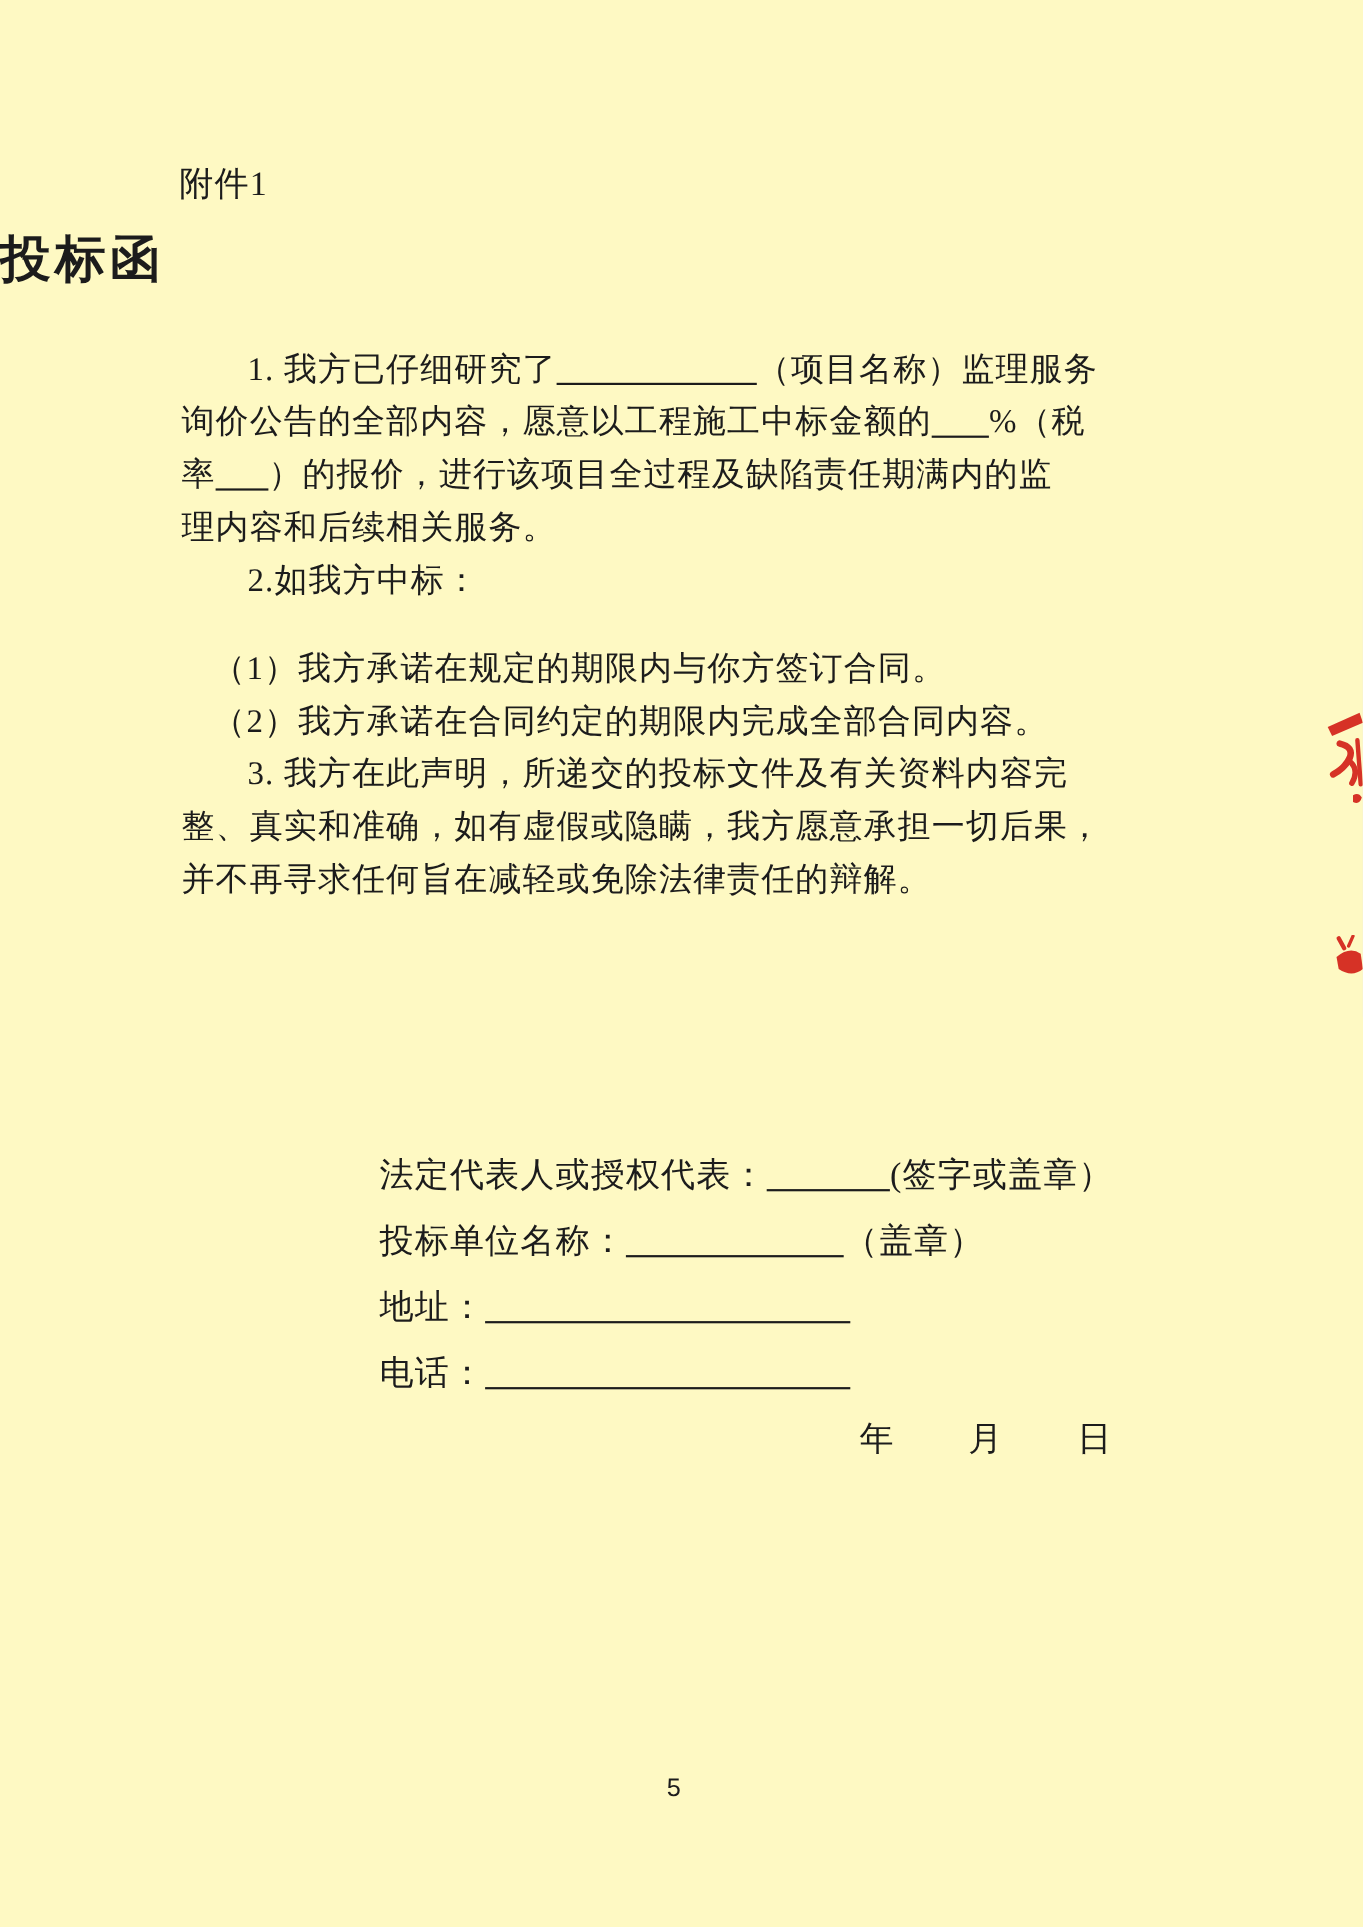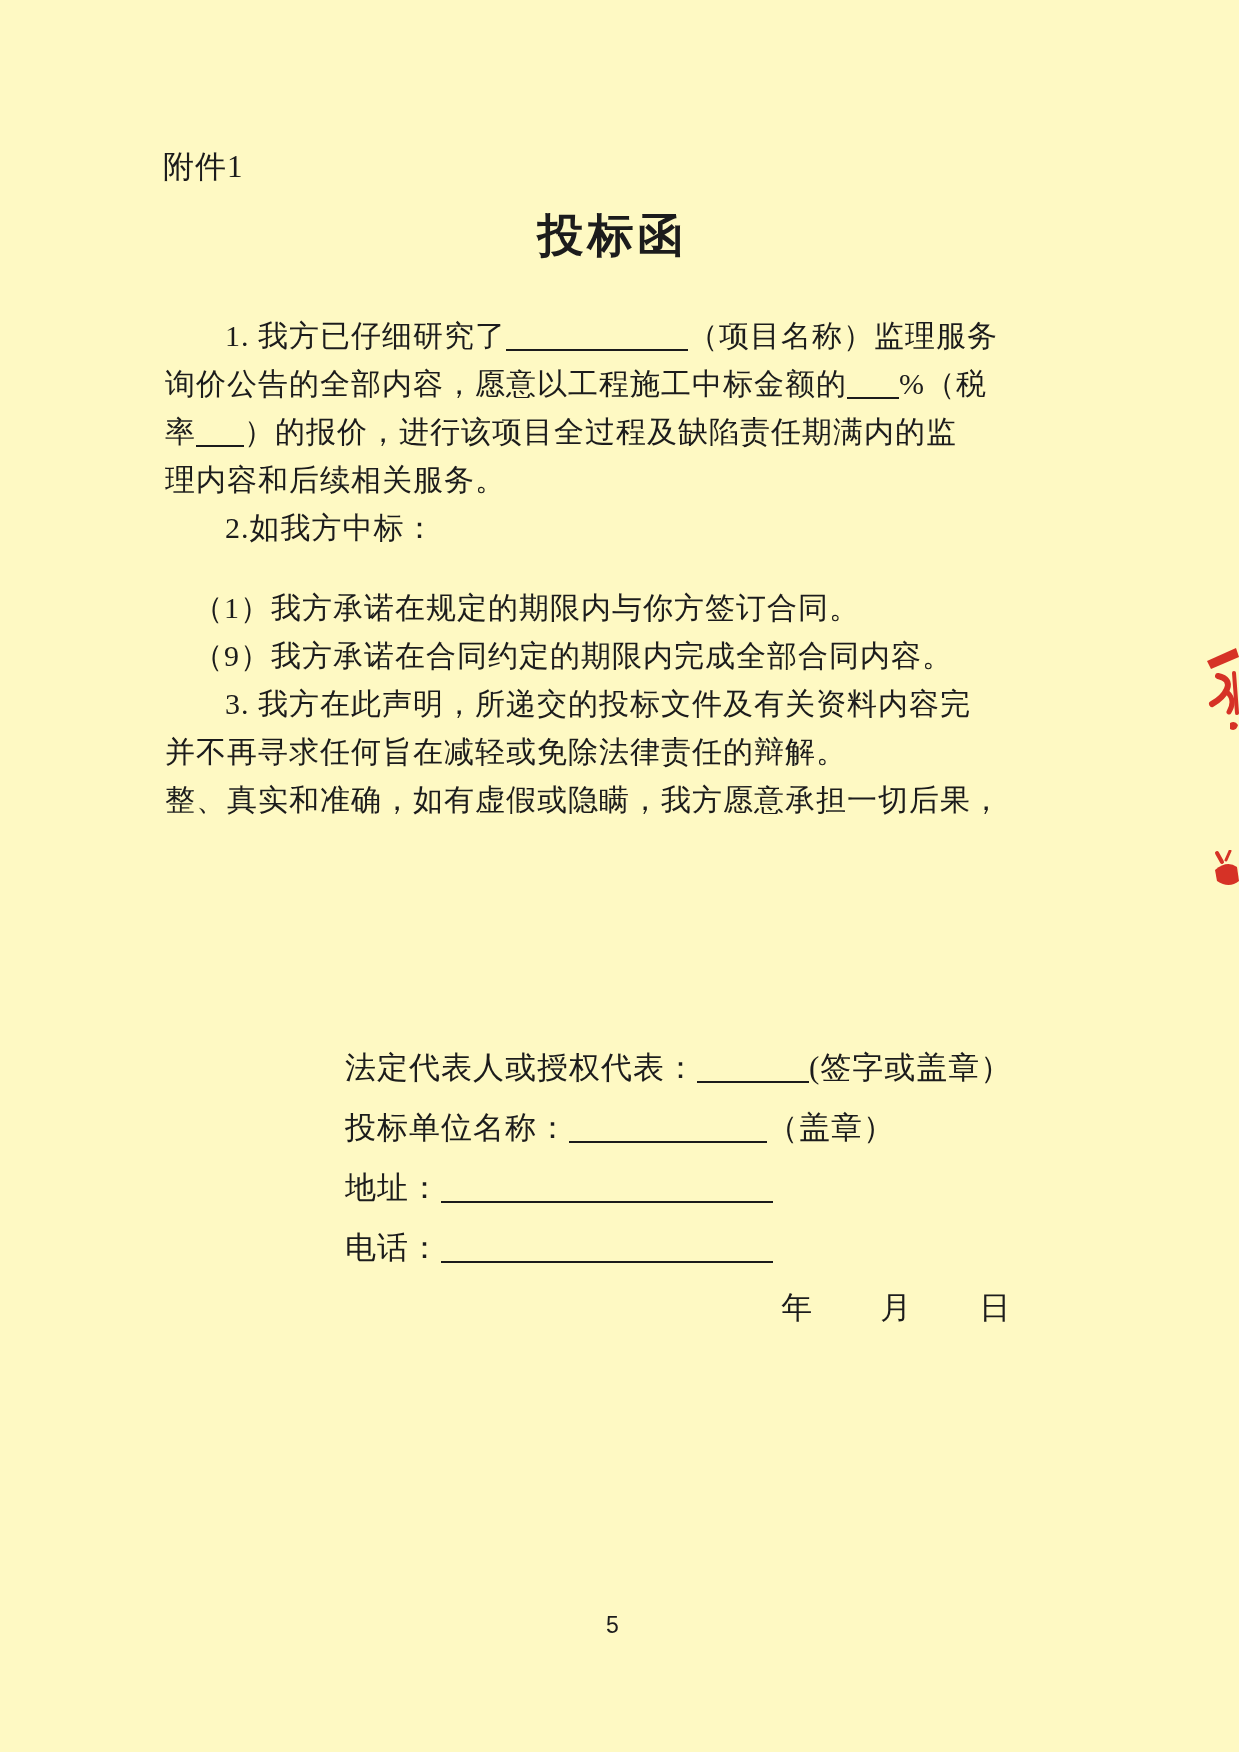--- a/index.html
+++ b/index.html
@@ -19,21 +19,21 @@
     top: 146px;
     font-size: 31px;
     letter-spacing: 1px;
   }
   .doc-title {
     position: absolute;
     left: 0;
     top: 205px;
     width: 1225px;
     margin: 0;
-    text-align: center;
+    text-align: left;
     font-size: 46px;
     font-weight: bold;
     letter-spacing: 4px;
   }
   .doc-body {
     position: absolute;
     left: 165px;
     top: 312px;
     width: 920px;
     font-size: 30px;
@@ -85,24 +85,24 @@
 
   <h1 class="doc-title">投标函</h1>
 
   <div class="doc-body">
     <div class="body-line" style="padding-left: 60px;"><span>1. 我方已仔细研究了</span><span class="blank" style="width: 182px;"></span><span>（项目名称）监理服务</span></div>
     <div class="body-line"><span>询价公告的全部内容，愿意以工程施工中标金额的</span><span class="blank" style="width: 52px;"></span><span>%（税</span></div>
     <div class="body-line"><span>率</span><span class="blank" style="width: 48px;"></span><span>）的报价，进行该项目全过程及缺陷责任期满内的监</span></div>
     <div class="body-line"><span>理内容和后续相关服务。</span></div>
     <div class="body-line" style="padding-left: 60px;"><span>2.如我方中标：</span></div>
     <div class="body-line" style="padding-left: 28px; margin-top: 32px;"><span>（1）我方承诺在规定的期限内与你方签订合同。</span></div>
-    <div class="body-line" style="padding-left: 28px;"><span>（9）我方承诺在合同约定的期限内完成全部合同内容。</span></div>
+    <div class="body-line" style="padding-left: 28px;"><span>（2）我方承诺在合同约定的期限内完成全部合同内容。</span></div>
     <div class="body-line" style="padding-left: 60px;"><span>3. 我方在此声明，所递交的投标文件及有关资料内容完</span></div>
+    <div class="body-line"><span>整、真实和准确，如有虚假或隐瞒，我方愿意承担一切后果，</span></div>
     <div class="body-line"><span>并不再寻求任何旨在减轻或免除法律责任的辩解。</span></div>
-    <div class="body-line"><span>整、真实和准确，如有虚假或隐瞒，我方愿意承担一切后果，</span></div>
   </div>
 
   <div class="signature-block">
     <div class="sig-line"><span>法定代表人或授权代表：</span><span class="blank" style="width: 112px;"></span><span>(签字或盖章）</span></div>
     <div class="sig-line"><span>投标单位名称：</span><span class="blank" style="width: 198px;"></span><span>（盖章）</span></div>
     <div class="sig-line"><span>地址：</span><span class="blank" style="width: 332px;"></span></div>
     <div class="sig-line"><span>电话：</span><span class="blank" style="width: 332px;"></span></div>
     <div class="date-line">年　　月　　日</div>
   </div>
 

